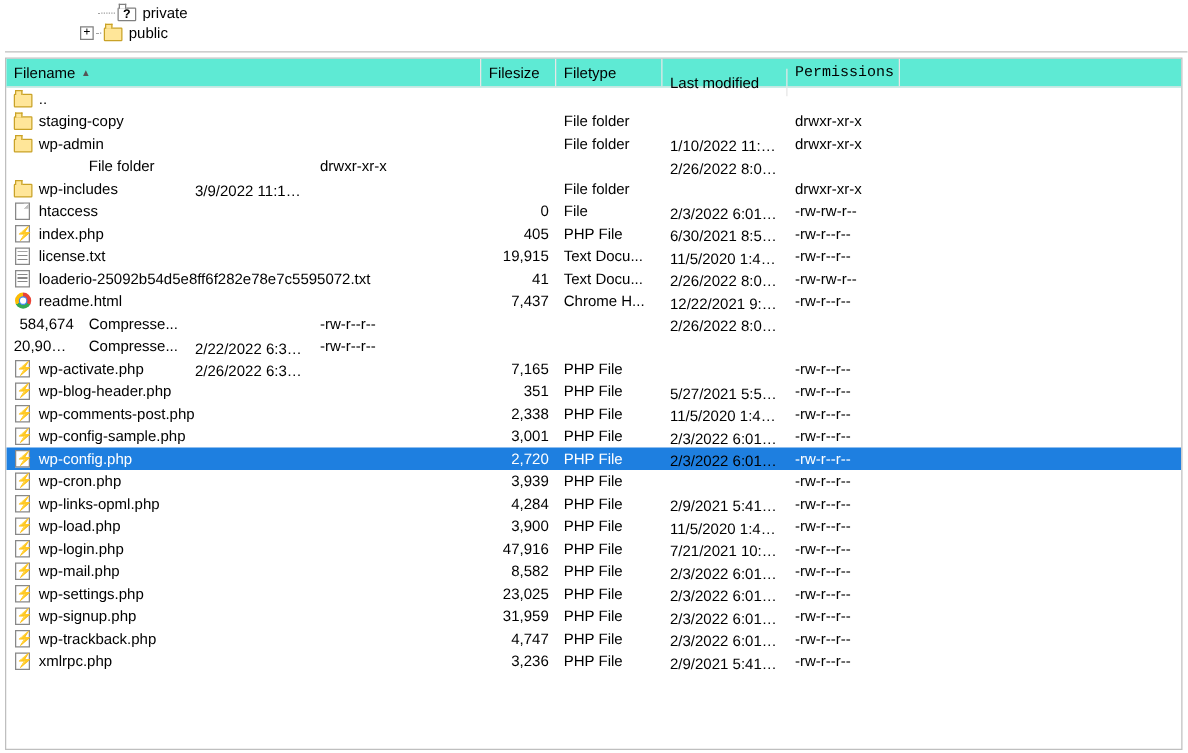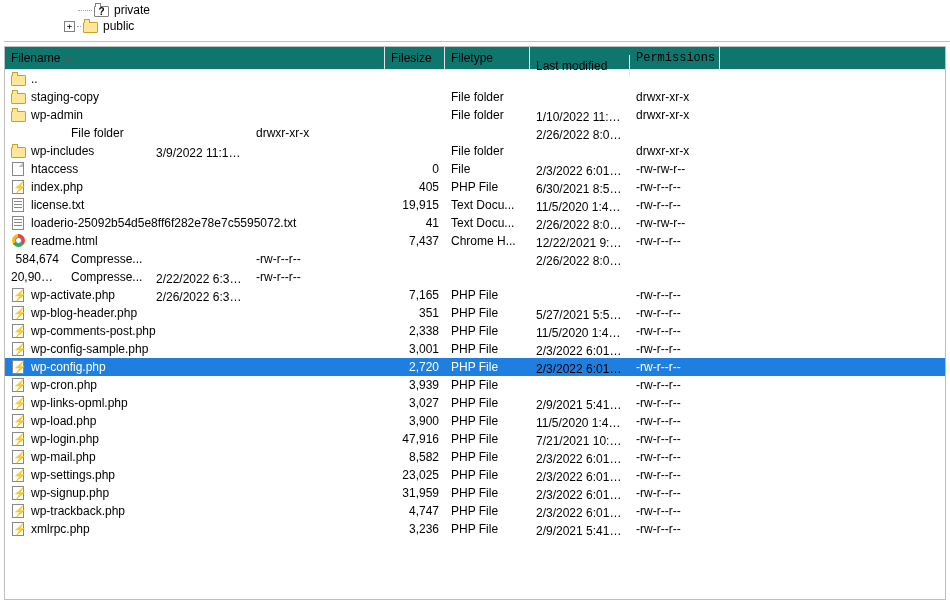--- a/index.html
+++ b/index.html
@@ -107,21 +107,21 @@
     border: 1px solid #bfbfbf;
     height: 554px;
     overflow: hidden;
     background: #fff;
   }
   .list-header {
     display: flex;
     align-items: center;
     height: 22px;
     border-bottom: 1px solid #e6e6e6;
-    background: #0f766e;
+    background: #5eead4;
     user-select: none;
   }
   .lh-cell {
     box-sizing: border-box;
     padding: 0 6px;
     border-right: 1px solid #e6e6e6;
     height: 100%;
     display: flex;
     align-items: center;
     overflow: hidden;
@@ -487,21 +487,21 @@
         <div class="cell perm">-rw-r--r--</div>
       </div>
       <div class="row">
         <div class="cell name">
           <span class="fi php">
             <span class="sheet"></span>
             <span class="bolt">⚡</span>
           </span>
           <span>wp-links-opml.php</span>
         </div>
-        <div class="cell size">3,027</div>
+        <div class="cell size">4,284</div>
         <div class="cell type">PHP File</div>
         <div class="cell mod">11/5/2020 1:42:...</div>
         <div class="cell perm">-rw-r--r--</div>
       </div>
       <div class="row">
         <div class="cell name">
           <span class="fi php">
             <span class="sheet"></span>
             <span class="bolt">⚡</span>
           </span>

